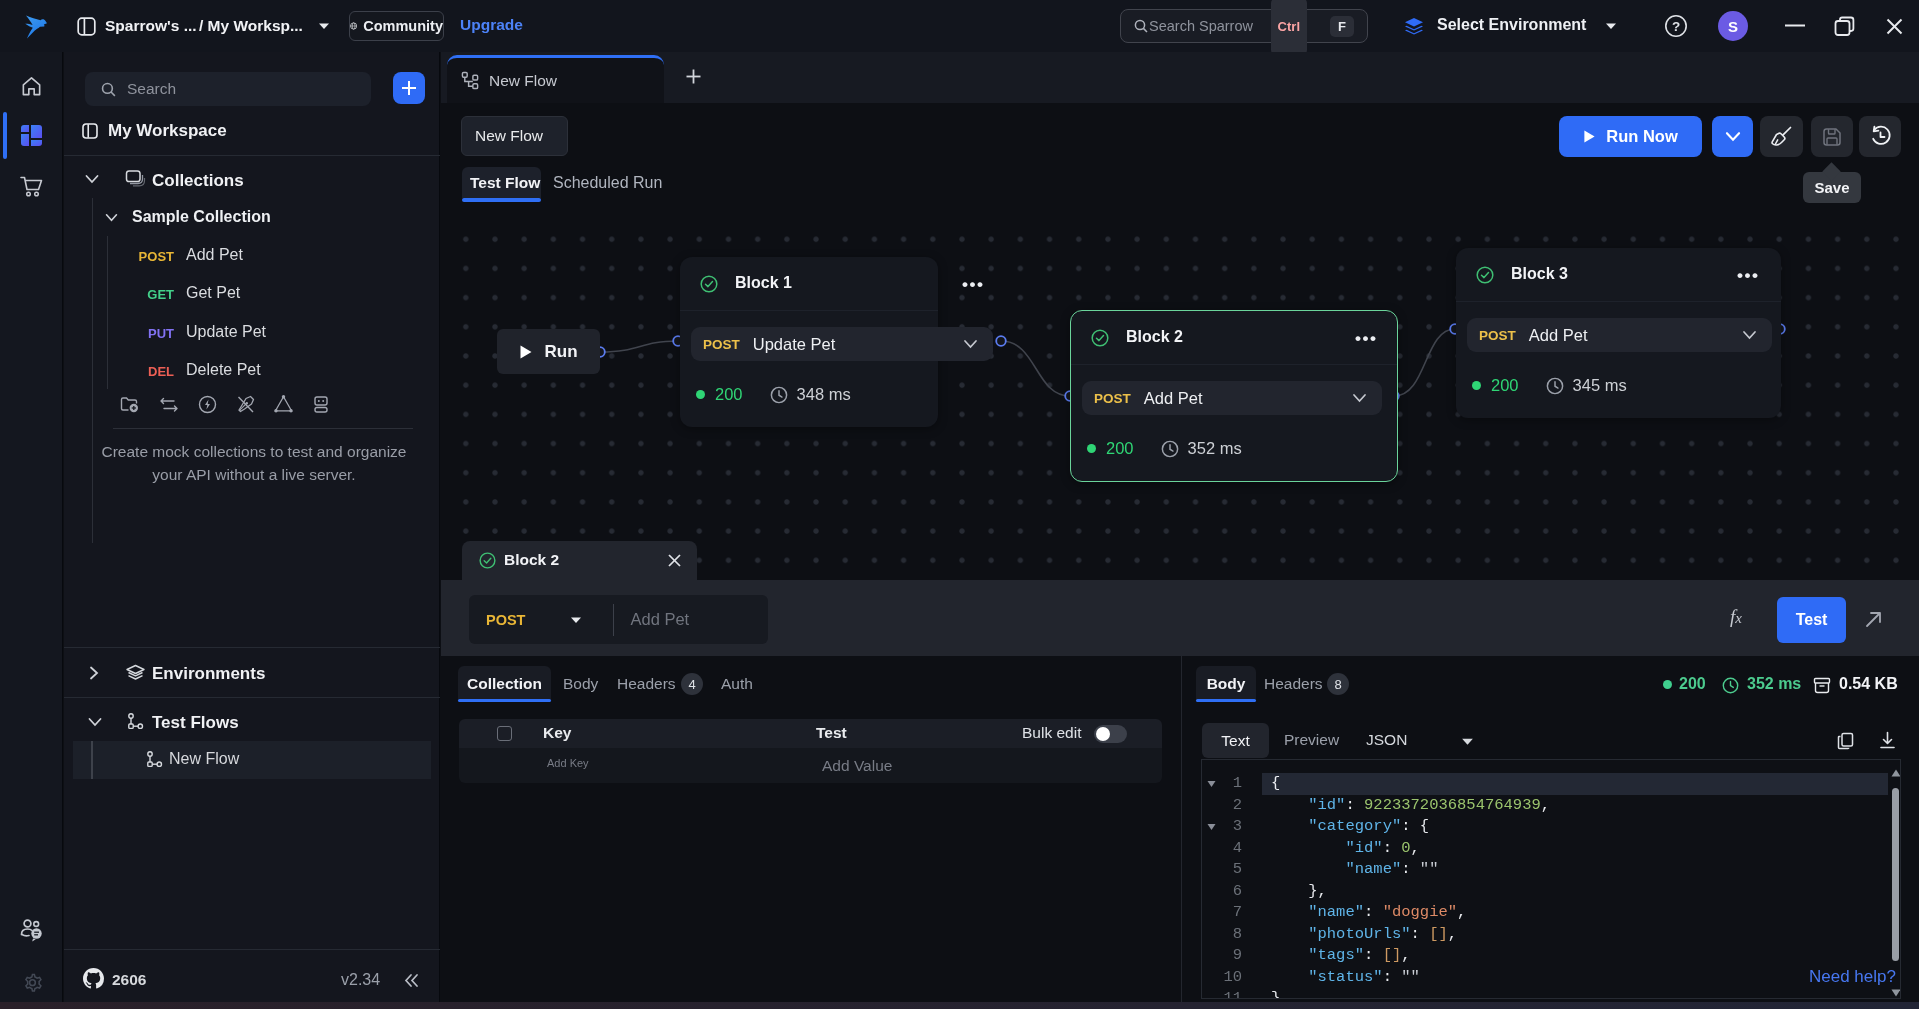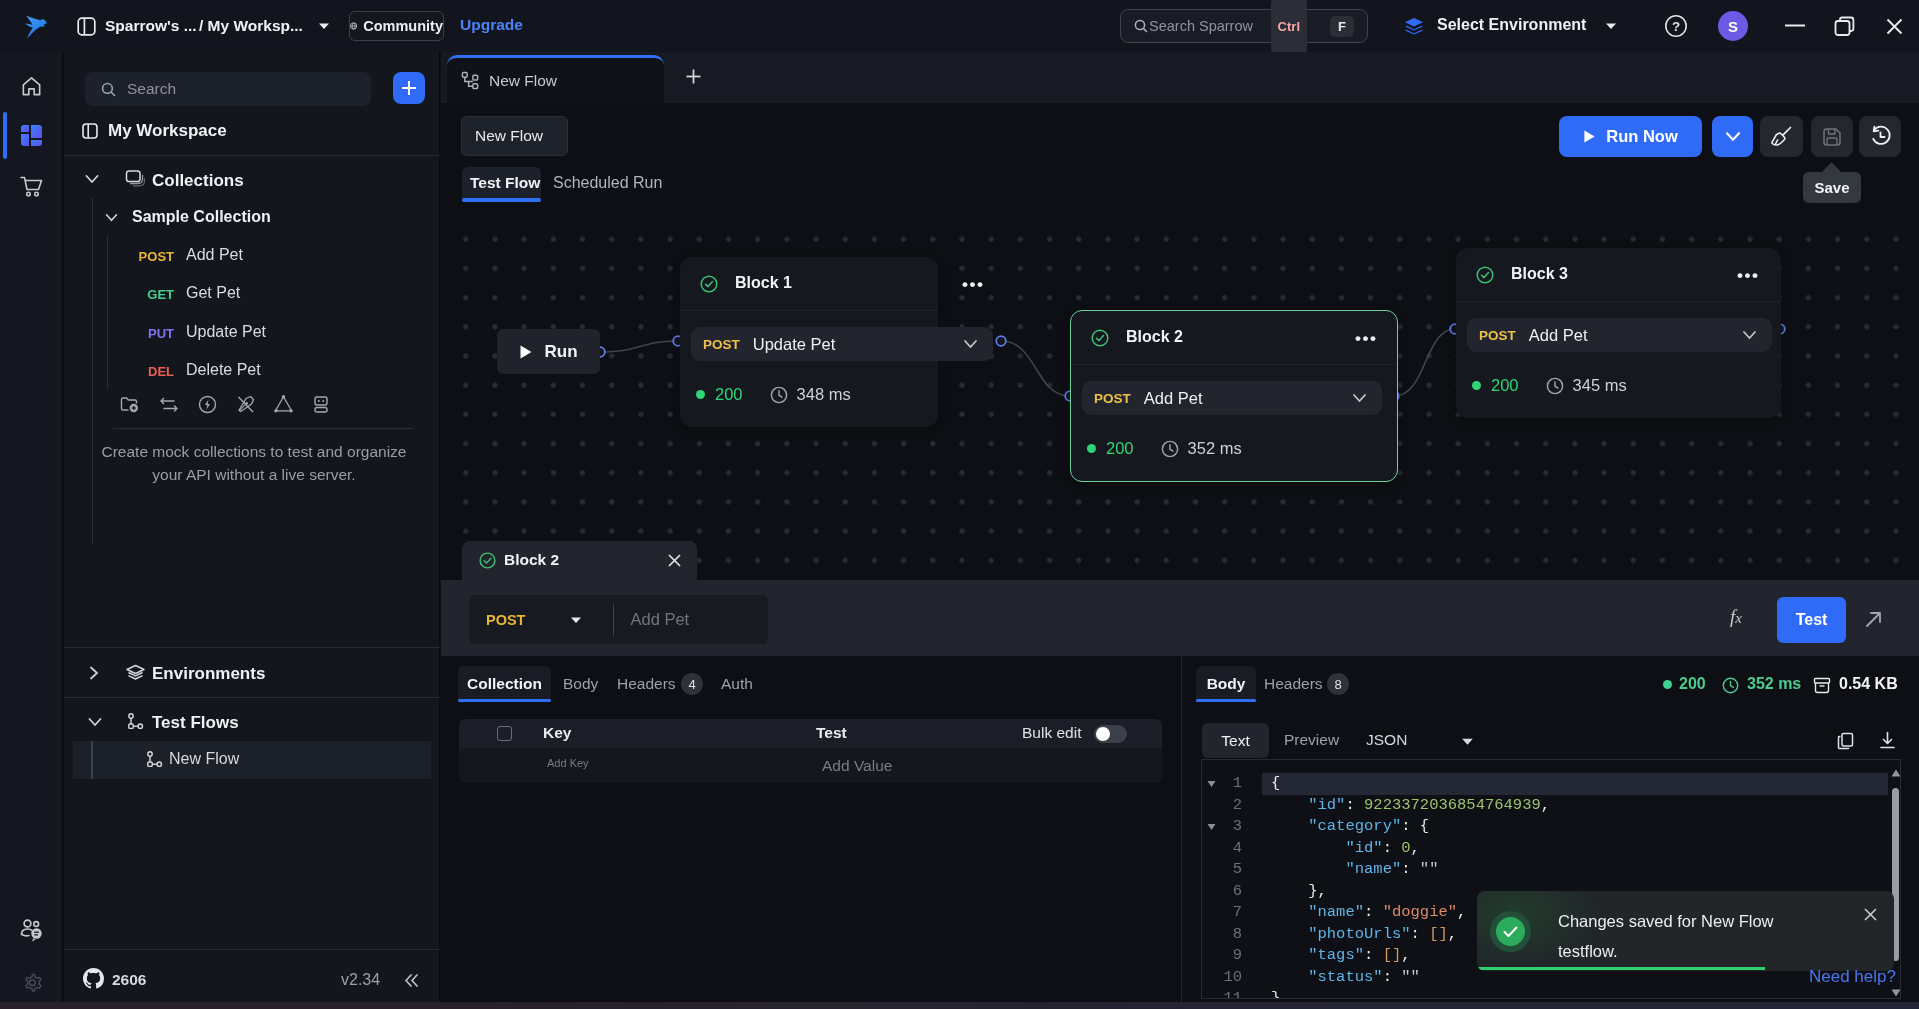--- a/index.html
+++ b/index.html
@@ -557,30 +557,16 @@
       <div class="abs" style="left:686px;top:0;width:13px;height:238px;background:#0e1015"></div>
       <svg class="abs" style="left:689px;top:9px" width="10" height="8" viewBox="0 0 10 8">
           <path d="M5 0.5 L9.5 7.5 L0.5 7.5 Z" fill="#8f959d"></path>
         </svg>
       <div class="abs" style="left:690px;top:28px;width:7px;height:173px;background:#999ea6;border-radius:4px"></div>
       <svg class="abs" style="left:689px;top:229px" width="10" height="8" viewBox="0 0 10 8">
           <path d="M0.5 0.5 L9.5 0.5 L5 7.5 Z" fill="#8f959d"></path>
         </svg>
     </div>
 
-    <div class="abs" style="left:1036px;top:839px;width:417px;height:80px;border-radius:8px;background:radial-gradient(140px 90px at 9% 30%, #223c2d 0%, #212629 60%, #222629 100%);overflow:hidden">
-      <div class="abs" style="left:13px;top:20px;width:41px;height:41px;border-radius:50%;background:#224f38"></div>
-      <div class="abs" style="left:19px;top:26px;width:29px;height:29px;border-radius:50%;background:#2bab5b;display:flex;align-items:center;justify-content:center">
-        <svg width="15" height="12" viewBox="0 0 15 12">
-            <path d="M1.5 6 L5.5 10 L13.5 1.5" fill="none" stroke="#fff" stroke-width="2" stroke-linecap="round" stroke-linejoin="round"></path>
-          </svg>
-      </div>
-      <div class="abs" style="left:81px;top:15px;font-size:16.5px;color:#eceef2;line-height:30px">Changes saved for New Flow<br>testflow.</div>
-      <svg class="abs" style="right:16px;top:16px;position:absolute" width="15" height="15" viewBox="0 0 15 15">
-          <line x1="2" y1="2" x2="13" y2="13" stroke="#c9ccd2" stroke-width="1.6"></line>
-          <line x1="13" y1="2" x2="2" y2="13" stroke="#c9ccd2" stroke-width="1.6"></line>
-        </svg>
-      <div class="abs" style="left:1px;bottom:1px;width:287px;height:3.5px;background:#2fcf6f"></div>
-    </div>
     <div class="abs" style="left:1368px;top:915px;font-size:17px;color:#4777f0">Need help?</div>
   </div>
   <div class="abs" style="left:0;top:1002px;width:1919px;height:7px;background:linear-gradient(90deg,#2a2029,#222536)"></div>
 </div>
 
 </body></html>

